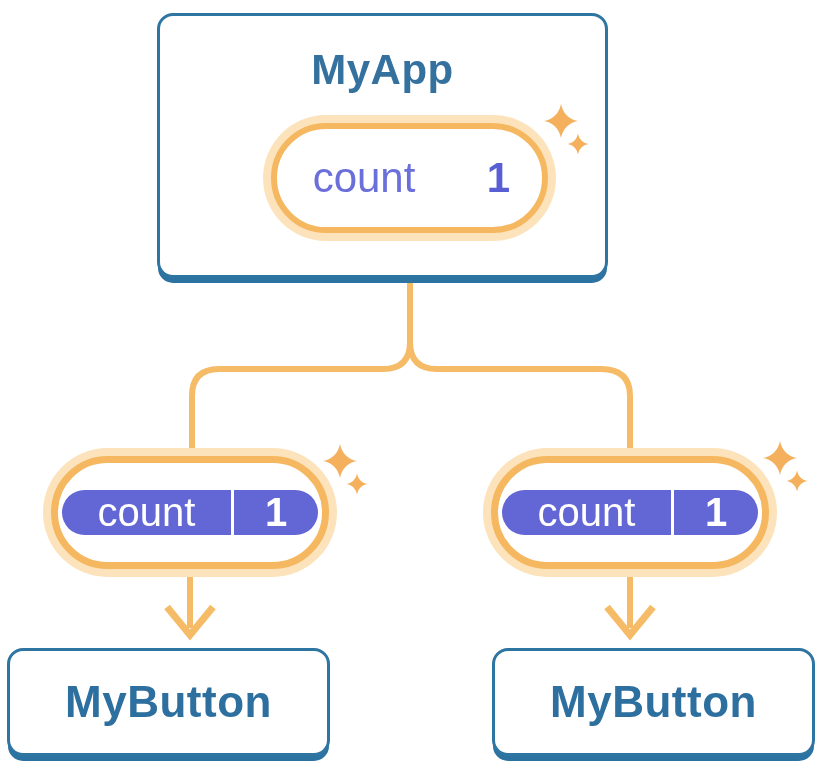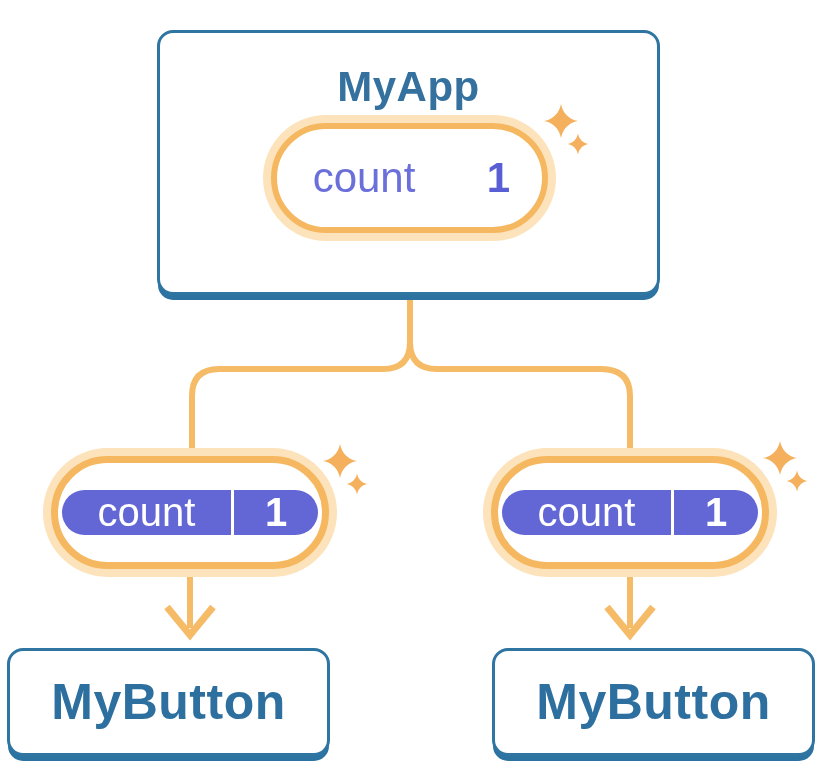--- a/index.html
+++ b/index.html
@@ -6,30 +6,30 @@
   .stage{
     position:relative;width:820px;height:770px;background:#ffffff;
     font-family:"Liberation Sans",sans-serif;overflow:hidden;
   }
   svg.connectors{position:absolute;left:0;top:0;z-index:1;}
   .card{
     position:absolute;z-index:2;background:#ffffff;
     border:3px solid #2f75a2;border-radius:16px;
     box-shadow:0 6px 0 -1px #2d73a2;box-sizing:border-box;
   }
-  .card-root{left:157px;top:30px;width:503px;height:265px;}
+  .card-root{left:157px;top:13px;width:451px;height:265px;}
   .card-btn-left{left:7px;top:648px;width:323px;height:108px;}
   .card-btn-right{left:492px;top:648px;width:323px;height:108px;}
   .root-title{
     text-align:center;margin-top:30px;font-size:42px;font-weight:600;
     color:#35719e;letter-spacing:0.5px;
   }
   .btn-title{
     width:100%;height:102px;display:flex;align-items:center;justify-content:center;
-    font-size:50px;font-weight:600;color:#2d6f9f;letter-spacing:0.5px;
+    font-size:44px;font-weight:600;color:#2d6f9f;letter-spacing:0.5px;
   }
   .pill{
     position:absolute;z-index:3;box-sizing:border-box;border-radius:999px;
     background:#ffffff;display:flex;align-items:center;
     box-shadow:0 0 0 8px #fce3bb;
   }
   .pill-light{
     left:271px;top:123px;width:277px;height:110px;border:6px solid #f5b860;
   }
   .pill-light .cell{display:flex;align-items:center;justify-content:center;}

